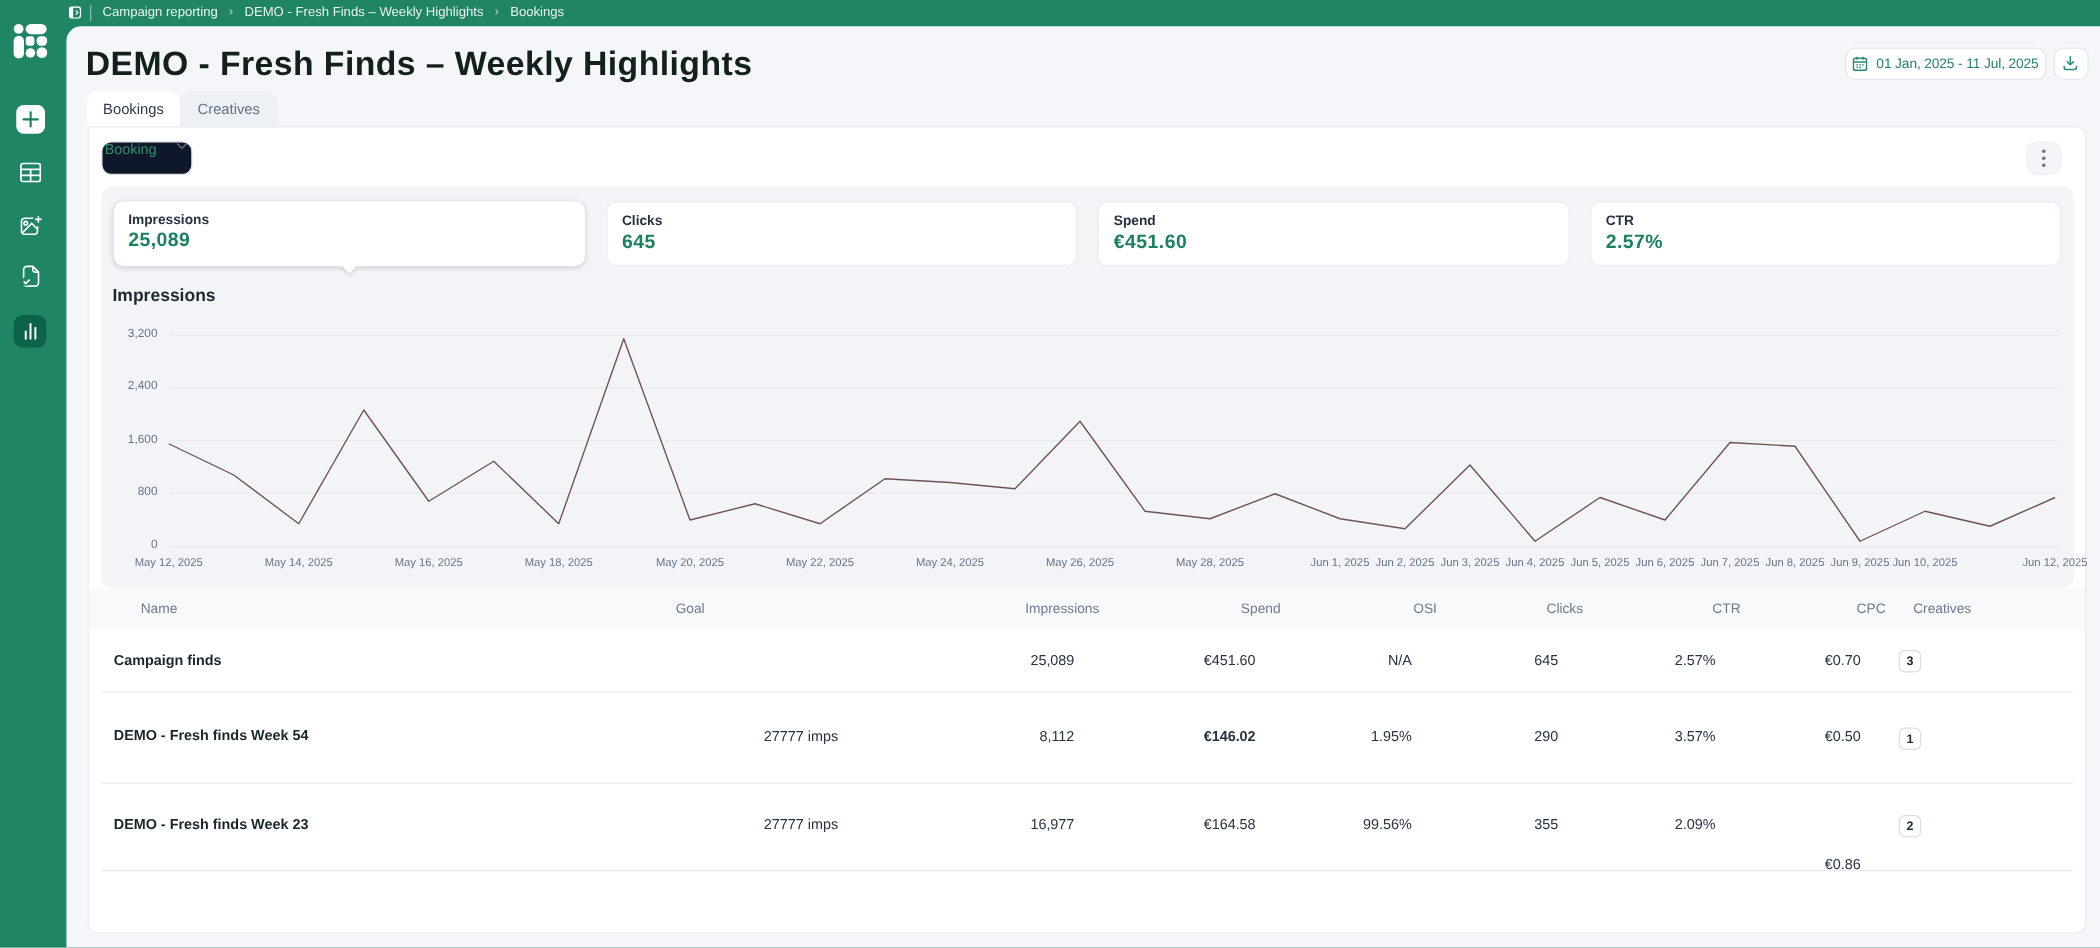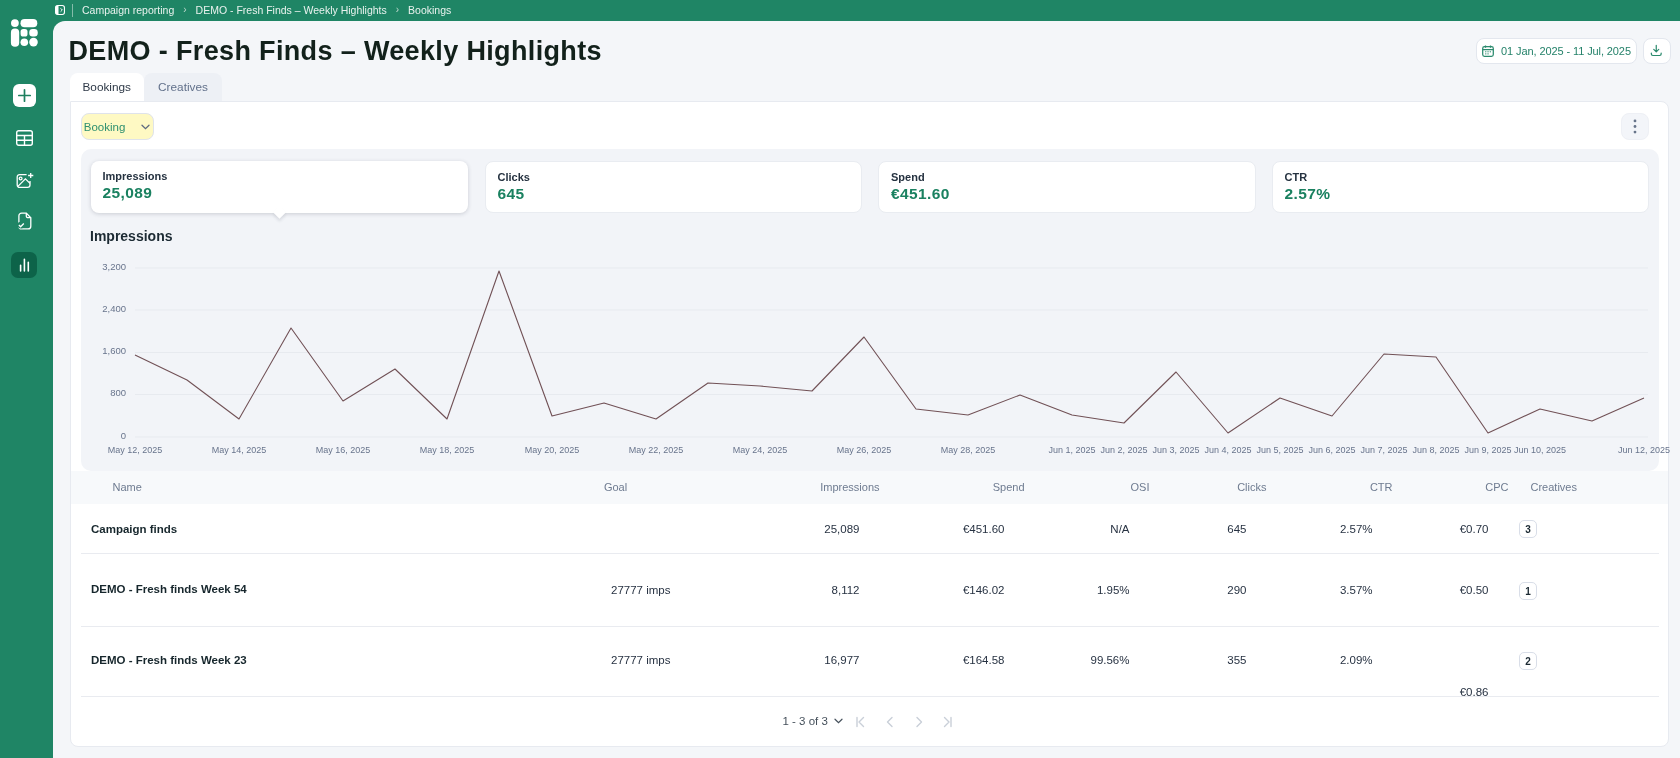--- a/index.html
+++ b/index.html
@@ -20,21 +20,21 @@
   .topbtn { position:absolute; top:16.5px; height:26px; background:#fff; border:1px solid #e3e7ee; border-radius:8px; display:flex; align-items:center; justify-content:center; color:#25826a; font-size:11px; font-weight:normal; white-space:nowrap; letter-spacing:-0.1px; }
 
   
   .tab { position:absolute; top:51.5px; height:29px; border-radius:8px 8px 0 0; font-size:11.8px; display:flex; align-items:center; justify-content:center; }
   #tab1 { left:16.5px; width:74.5px; background:#fff; color:#2e3947; font-weight:normal; letter-spacing:0; }
   #tab2 { left:91px; width:78px; background:#edf0f5; color:#61708a; }
 
   
   #panel { position:absolute; left:16.5px; top:80px; width:1599.5px; height:646px; background:#fff; border:1px solid #e7eaf0; border-radius:0 8px 8px 8px; }
 
-  #bookingBtn { position:absolute; left:10px; top:11px; width:73px; height:27px; border:1px solid #dfe3ea; border-radius:8px; background:#fef9c3; color:#2e9070; font-size:11.5px; display:flex; align-items:center; justify-content:center; gap:16px; }
+  #bookingBtn { position:absolute; left:10px; top:11px; width:73px; height:27px; border:1px solid #dfe3ea; border-radius:8px; background:#0f172a; color:#2e9070; font-size:11.5px; display:flex; align-items:flex-start; justify-content:center; gap:16px; }
   #dotsBtn { position:absolute; left:1550px; top:11px; width:28px; height:27px; background:#f3f5f9; border:1px solid #eef0f5; border-radius:8px; }
 
   
   #graypanel { position:absolute; left:10px; top:47px; width:1578px; height:322px; background:#f2f4f8; border-radius:10px; }
   .card { position:absolute; top:11.5px; width:377.5px; height:52px; background:#fff; border-radius:8px; border:1px solid #e9ecf1; padding:9px 0 0 12px; }
   .card .t { font-size:11px; font-weight:bold; color:#253240; }
   .card .v { font-size:15.5px; font-weight:bold; color:#1a8160; margin-top:2.5px; letter-spacing:0.4px; }
   #card1 { left:10px; border:none; box-shadow:0 1px 4px rgba(25,35,55,0.18); }
   #card2 { left:404px; }
   #card3 { left:797.5px; }
@@ -216,21 +216,21 @@
         </div>
       <div class="card" id="card4">
           <div class="t">CTR</div>
           <div class="v">2.57%</div>
         </div>
       <div id="chartTitle">Impressions</div>
     </div>
 
     <div id="thead">
       <div class="hc" style="left:22px;">Name</div>
-      <div class="hc" style="left:450px; width:150px; text-align:center;">Goal</div>
+      <div class="hc" style="left:450px; width:150px; text-align:left;">Goal</div>
       <div class="hc" style="left:639px; width:150px; text-align:right;">Impressions</div>
       <div class="hc" style="left:784px; width:150px; text-align:right;">Spend</div>
       <div class="hc" style="left:909px; width:150px; text-align:right;">OSI</div>
       <div class="hc" style="left:1026px; width:150px; text-align:right;">Clicks</div>
       <div class="hc" style="left:1152px; width:150px; text-align:right;">CTR</div>
       <div class="hc" style="left:1268px; width:150px; text-align:right;">CPC</div>
       <div class="hc" style="left:1440px;">Creatives</div>
     </div>
 
     <div class="row" style="top:401.5px; height:50px;">
@@ -242,21 +242,21 @@
       <div class="rc" style="left:1152px; width:150px; top:19px;">2.57%</div>
       <div class="rc" style="left:1268px; width:150px; top:19px;">€0.70</div>
       <div class="badge" style="top:16.5px;">3</div>
     </div>
     <div class="divider" style="top:451px;"></div>
 
     <div class="row" style="top:451.5px; height:73px;">
       <div class="name" style="top:29px;">DEMO - Fresh finds Week 54</div>
       <div class="rc" style="left:450px; width:150px; top:30.5px;">27777 imps</div>
       <div class="rc" style="left:639px; width:150px; top:30.5px;">8,112</div>
-      <div class="rc" style="left:784px; width:150px; top:30.5px;">€146.02</div>
+      <div class="rc" style="left:784px; width:150px; top:30.5px;font-weight:bold;">€146.02</div>
       <div class="rc" style="left:909px; width:150px; top:30.5px;">1.95%</div>
       <div class="rc" style="left:1026px; width:150px; top:30.5px;">290</div>
       <div class="rc" style="left:1152px; width:150px; top:30.5px;">3.57%</div>
       <div class="rc" style="left:1268px; width:150px; top:30.5px;">€0.50</div>
       <div class="badge" style="top:28px;">1</div>
     </div>
     <div class="divider" style="top:524px;"></div>
 
     <div class="row" style="top:524.5px; height:69px;">
       <div class="name" style="top:27.5px;">DEMO - Fresh finds Week 23</div>
@@ -264,34 +264,14 @@
       <div class="rc" style="left:639px; width:150px; top:27.5px;">16,977</div>
       <div class="rc" style="left:784px; width:150px; top:27.5px;">€164.58</div>
       <div class="rc" style="left:909px; width:150px; top:27.5px;">99.56%</div>
       <div class="rc" style="left:1026px; width:150px; top:27.5px;">355</div>
       <div class="rc" style="left:1152px; width:150px; top:27.5px;">2.09%</div>
       <div class="rc" style="left:1268px; width:150px; top:27.5px;margin-top:32px;">€0.86</div>
       <div class="badge" style="top:25px;">2</div>
     </div>
     <div class="divider" style="top:593.5px;"></div>
 
-    <div id="pager">
-      <div class="abs" style="left:712px; top:15px; font-size:11.5px; color:#45505b; display:flex; align-items:center; gap:6px;">
-        <span>1 - 3 of 3</span>
-        <svg width="9" height="6" viewBox="0 0 9 6" fill="none" stroke="#45505b" stroke-width="1.2" stroke-linecap="round">
-            <path d="M1 1.2l3.5 3.4L8 1.2"></path>
-          </svg>
-      </div>
-      <svg class="abs" style="left:783px; top:16px;" width="12" height="12" viewBox="0 0 12 12" fill="none" stroke="#c9cfd8" stroke-width="1.4" stroke-linecap="round" stroke-linejoin="round">
-          <path d="M3 1.5v9M9.5 1.5L5 6l4.5 4.5"></path>
-        </svg>
-      <svg class="abs" style="left:813px; top:16px;" width="12" height="12" viewBox="0 0 12 12" fill="none" stroke="#c9cfd8" stroke-width="1.4" stroke-linecap="round" stroke-linejoin="round">
-          <path d="M8 1.5L3.5 6 8 10.5"></path>
-        </svg>
-      <svg class="abs" style="left:842px; top:16px;" width="12" height="12" viewBox="0 0 12 12" fill="none" stroke="#c9cfd8" stroke-width="1.4" stroke-linecap="round" stroke-linejoin="round">
-          <path d="M4 1.5L8.5 6 4 10.5"></path>
-        </svg>
-      <svg class="abs" style="left:871px; top:16px;" width="12" height="12" viewBox="0 0 12 12" fill="none" stroke="#c9cfd8" stroke-width="1.4" stroke-linecap="round" stroke-linejoin="round">
-          <path d="M9 1.5v9M2.5 1.5L7 6l-4.5 4.5"></path>
-        </svg>
-    </div>
   </div>
 </div>
 
 </body></html>

